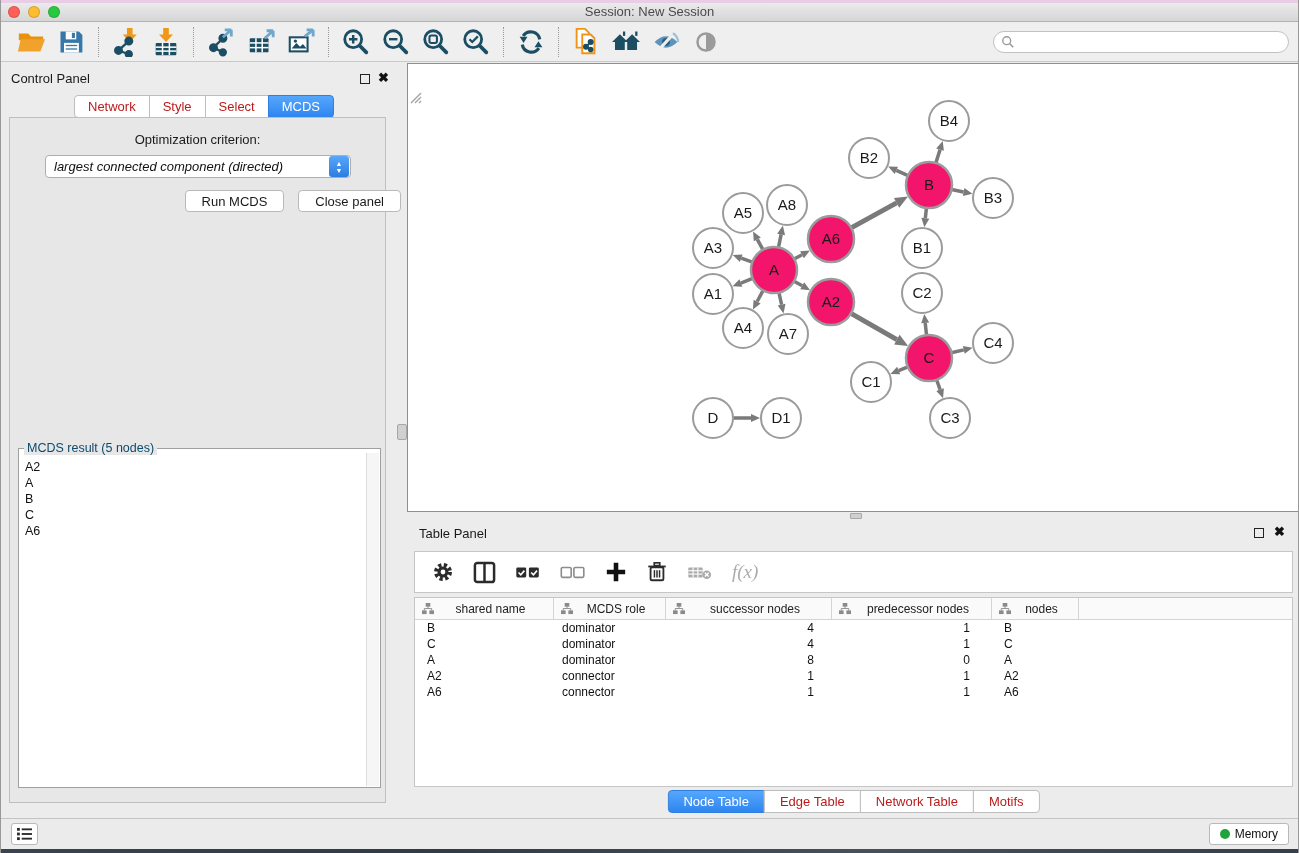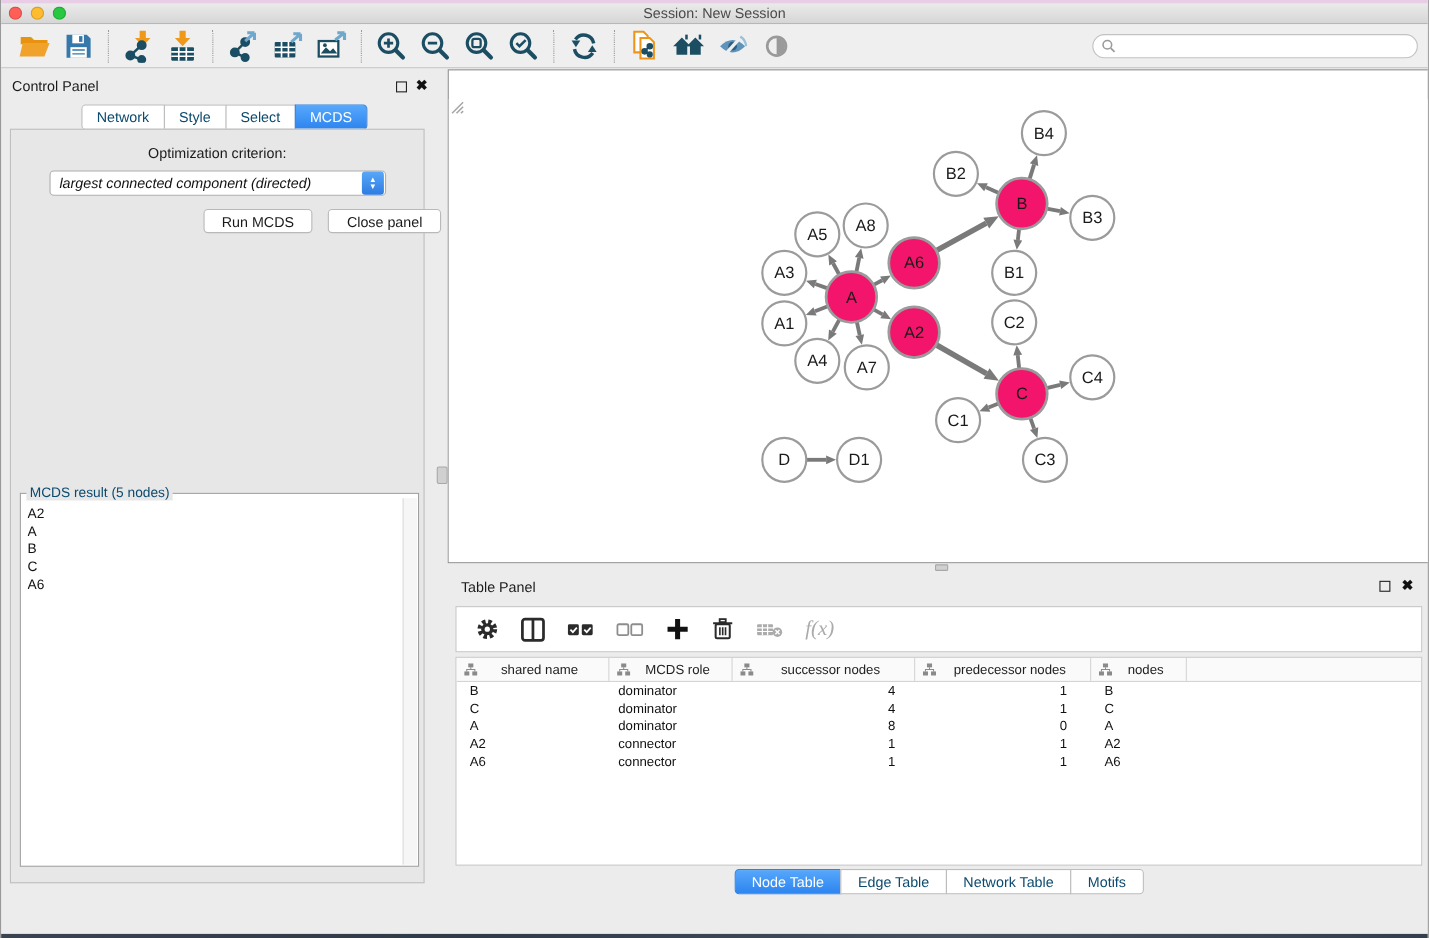--- a/index.html
+++ b/index.html
@@ -28,21 +28,21 @@
 
   
   .control-panel { position:absolute; top:62px; left:0; width:406px; height:756px; }
   .cp-title { position:absolute; top:9px; left:10px; font-size:13px; color:#1a1a1a; }
   .panel-float { position:absolute; width:10px; height:10px; border:1.5px solid #222; }
   .panel-close { position:absolute; font-size:13px; font-weight:bold; color:#111; line-height:10px; }
   .cp-float { top:12px; left:359px; } .cp-close { top:11px; left:377px; }
   .seg-tabs { display:flex; }
   .cp-tabs { position:absolute; top:33px; left:50%; transform:translateX(-50%); }
   .seg-tab { padding:3px 13px; background:#fff; border:1px solid #bdbdbd; margin-left:-1px;
-             font-size:13px; color:#0c4a6e; white-space:nowrap; }
+             font-size:13px; color:#b91c1c; white-space:nowrap; }
   .seg-tab:first-child { border-radius:4px 0 0 4px; margin-left:0; }
   .seg-tab:last-child { border-radius:0 4px 4px 0; }
   .seg-tab.active { background:linear-gradient(#56a7fc,#2e85ef); border-color:#2e7fe0; color:#fff; }
   .cp-body { position:absolute; top:55px; left:8px; width:377px; height:686px;
              background:#e7e7e7; border:1px solid #bfbfbf; }
   .opt-label { position:absolute; top:14px; width:100%; text-align:center; font-size:13px; color:#1a1a1a; }
   .dropdown { position:absolute; top:37px; left:35px; width:306px; height:23px; background:#fff;
               border:1px solid #aeaeae; border-radius:4px; display:flex; align-items:center;font-style:italic; }
   .dropdown-text { flex:1; padding-left:8px; font-size:13px; color:#111; white-space:nowrap; overflow:hidden; }
   .dropdown-stepper { width:20px; height:21px; background:linear-gradient(#59a7f8,#2c7ce2);
@@ -574,15 +574,33 @@
     </div>
 
     <div class="seg-tabs tp-tabs">
         <div class="seg-tab active">Node Table</div>
         <div class="seg-tab">Edge Table</div>
         <div class="seg-tab">Network Table</div>
         <div class="seg-tab">Motifs</div>
       </div>
   </div>
 
+  <div class="statusbar">
+    <div class="sb-left-btn">
+      <svg width="15" height="14" viewBox="0 0 16 15">
+        <g fill="#2b2b2b">
+          <rect x="0" y="1" width="3" height="3"></rect>
+            <rect x="5" y="1.5" width="11" height="2"></rect>
+          <rect x="0" y="6" width="3" height="3"></rect>
+            <rect x="5" y="6.5" width="11" height="2"></rect>
+          <rect x="0" y="11" width="3" height="3"></rect>
+            <rect x="5" y="11.5" width="11" height="2"></rect>
+        </g>
+      </svg>
+    </div>
+    <div class="memory-btn">
+      <div class="mem-dot"></div>
+      <span>Memory</span>
+    </div>
+  </div>
   <div class="desktop-strip"></div>
 
 </div>
 
 </body></html>

